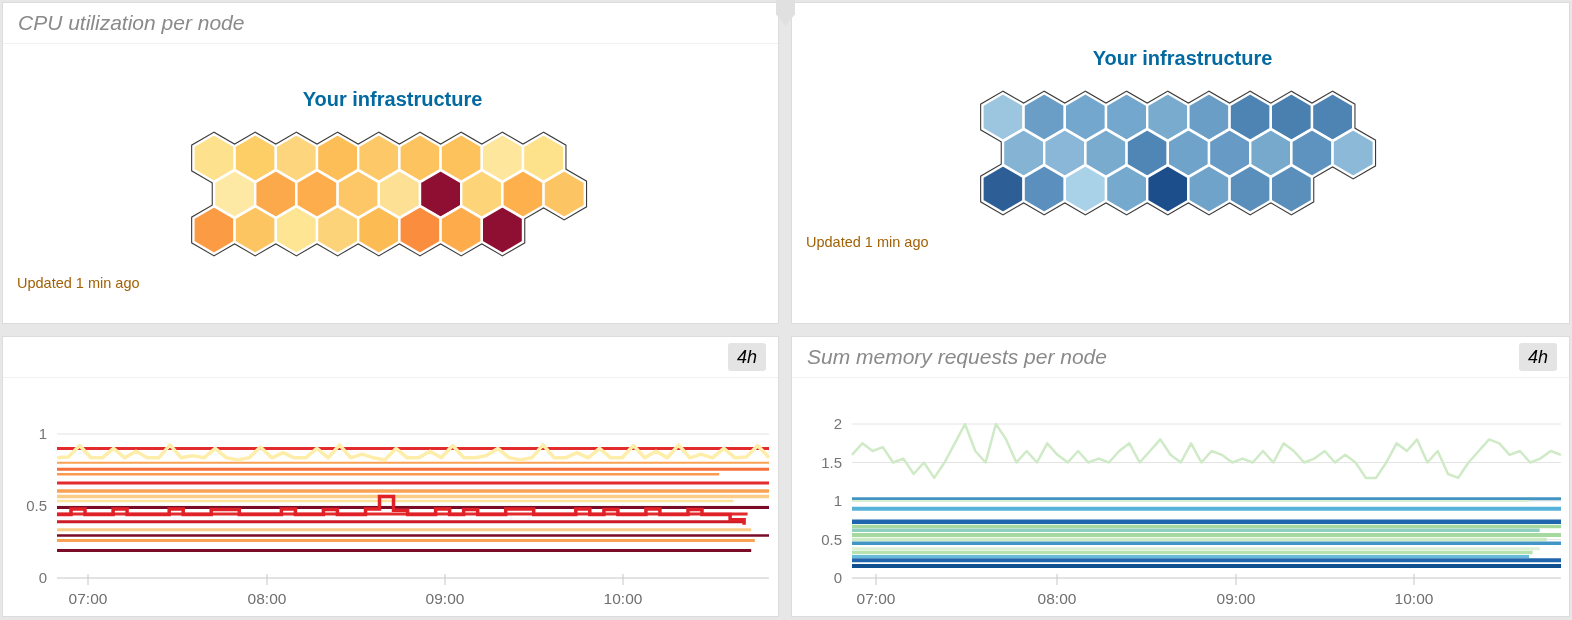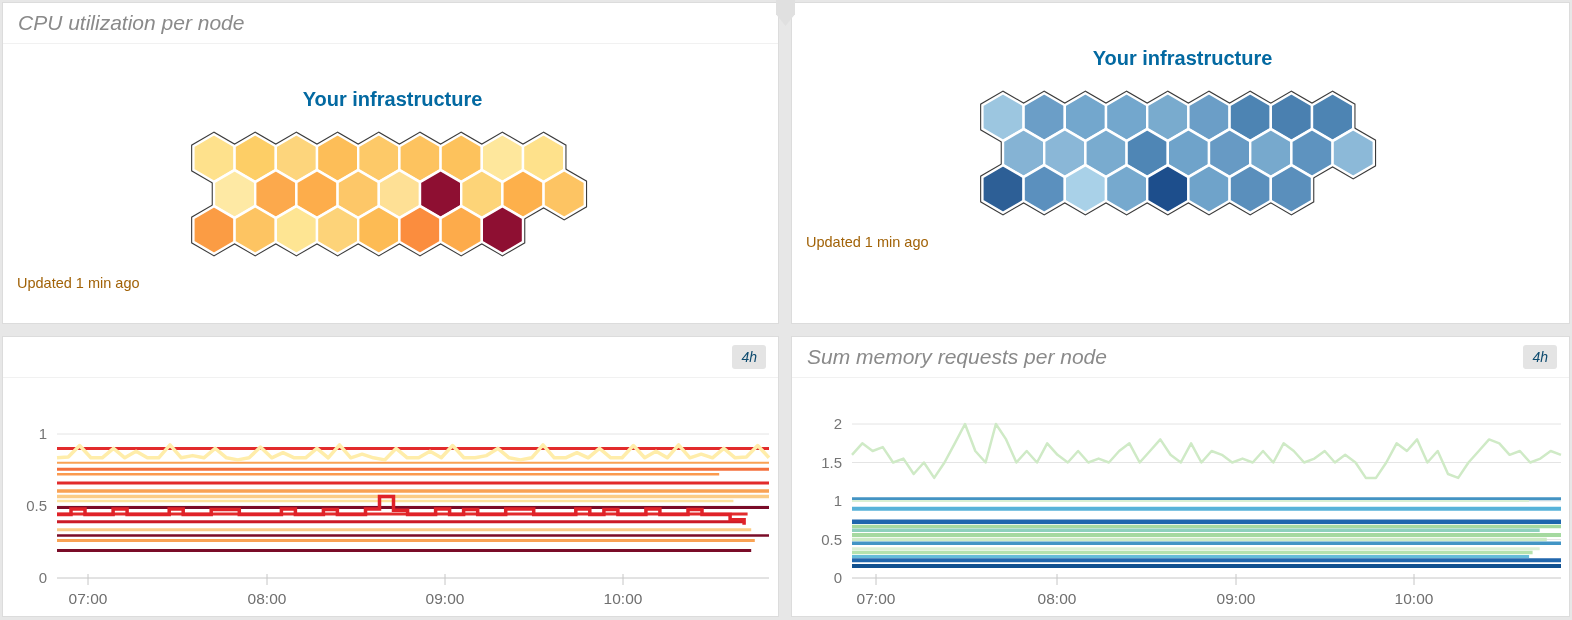--- a/index.html
+++ b/index.html
@@ -2,21 +2,21 @@
 <html><head>
 <meta charset="utf-8">
 <style>
   html,body{margin:0;padding:0}
   body{width:1572px;height:620px;background:#e7e7e7;position:relative;overflow:hidden;
        font-family:"Liberation Sans",sans-serif;}
   .panel{position:absolute;background:#fff;border:1px solid #dcdcdc;box-sizing:border-box;}
   .panel-header{height:40px;display:flex;align-items:center;padding:0 12px 0 15px;
        border-bottom:1px solid #f1f1f1;font-style:italic;}
   .panel-title{font-size:21px;color:#8a8a8a;white-space:nowrap;}
-  .badge{margin-left:auto;background:#e4e4e4;color:#0c4a6e;font-size:14px;line-height:1;
+  .badge{margin-left:auto;background:#e4e4e4;color:#000000;font-size:18px;line-height:1;
        padding:5px 9px;border-radius:3px;}
   .panel-body{position:relative;height:calc(100% - 41px);overflow:hidden;}
   .map-title{position:absolute;top:44px;left:4px;right:0;text-align:center;
        font-size:20px;font-weight:600;color:#0369a1;}
   .updated{position:absolute;top:231px;left:14px;font-size:14.5px;color:#a16207;}
   svg{position:absolute;left:0;top:0;}
   svg text{font-family:"Liberation Sans",sans-serif;}
   .gap-handle{position:absolute;left:776px;top:0;width:19px;height:26px;background:#e0e0e0;
        clip-path:polygon(0 0,100% 0,100% 55%,50% 100%,0 55%);}
 </style>

